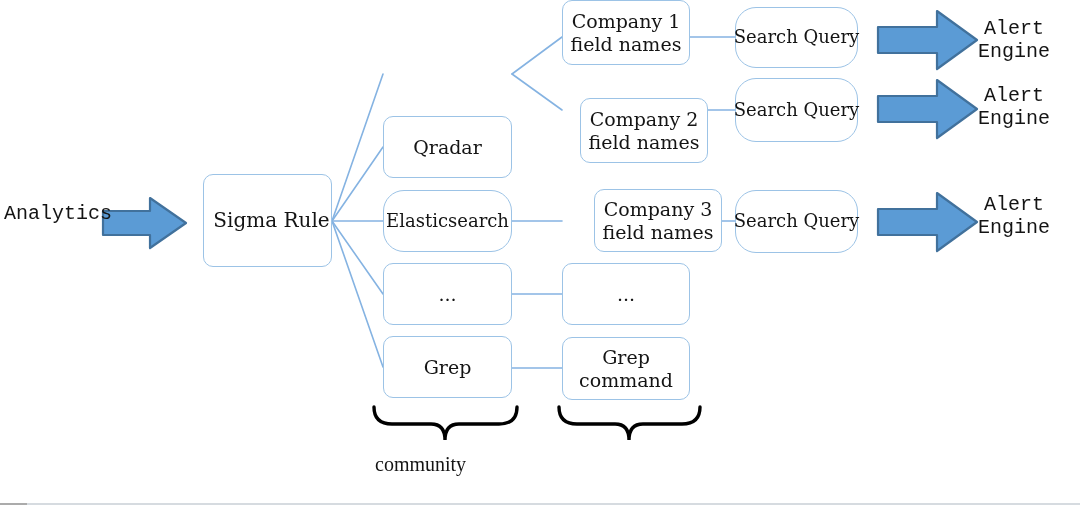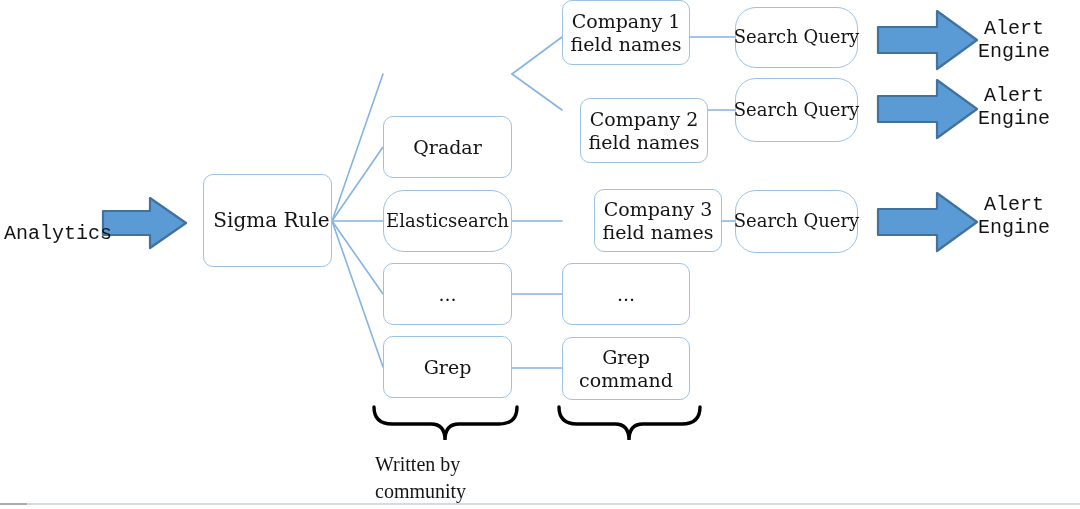--- a/index.html
+++ b/index.html
@@ -98,21 +98,21 @@
 
     <polygon class="block-arrow" points="103,211 150,211 150,198 186,223 150,248 150,235 103,235"></polygon>
     <polygon class="block-arrow" points="878,27 937,27 937,11 977,40 937,69 937,53 878,53"></polygon>
     <polygon class="block-arrow" points="878,96 937,96 937,80 977,109 937,138 937,122 878,122"></polygon>
     <polygon class="block-arrow" points="878,209 937,209 937,193 977,222 937,251 937,235 878,235"></polygon>
 
     <path class="brace" d="M 374,407 Q 374,424 392,424 L 431,424 Q 445,424 445,440 Q 445,424 459,424 L 499,424 Q 517,424 517,407"></path>
     <path class="brace" d="M 559,407 Q 559,424 577,424 L 615,424 Q 629,424 629,440 Q 629,424 643,424 L 682,424 Q 700,424 700,407"></path>
   </svg>
 
-  <div class="floating-label" style="left:4px; top:222px; width:96px;">Analytics</div>
+  <div class="floating-label" style="left:4px; top:202px; width:96px;">Analytics</div>
 
   <div class="node root" style="left:203px; top:174px; width:129px; height:93px;padding-left:8px;">
     <span>Sigma Rule</span>
   </div>
 
   <div class="node small-text" style="left:383px; top:190px; width:129px; height:62px;">
     <span>Elasticsearch</span>
   </div>
   <div class="node" style="left:383px; top:116px; width:129px; height:62px;">
     <span>Qradar</span>
@@ -161,20 +161,19 @@
   <div class="floating-label" style="left:962px; top:84px; width:104px;">
     <div>Alert</div>
     <div>Engine</div>
   </div>
   <div class="floating-label" style="left:962px; top:193px; width:104px;">
     <div>Alert</div>
     <div>Engine</div>
   </div>
 
   <div class="annotation" style="left:375px; top:451px;">
-    <div>Written by</div>
     <div>community</div>
   </div>
 
   <div class="rule dark" style="left:0; top:503px; width:27px;"></div>
   <div class="rule light" style="left:27px; top:503px; width:1053px;"></div>
 
 </div>
 
 </body></html>

